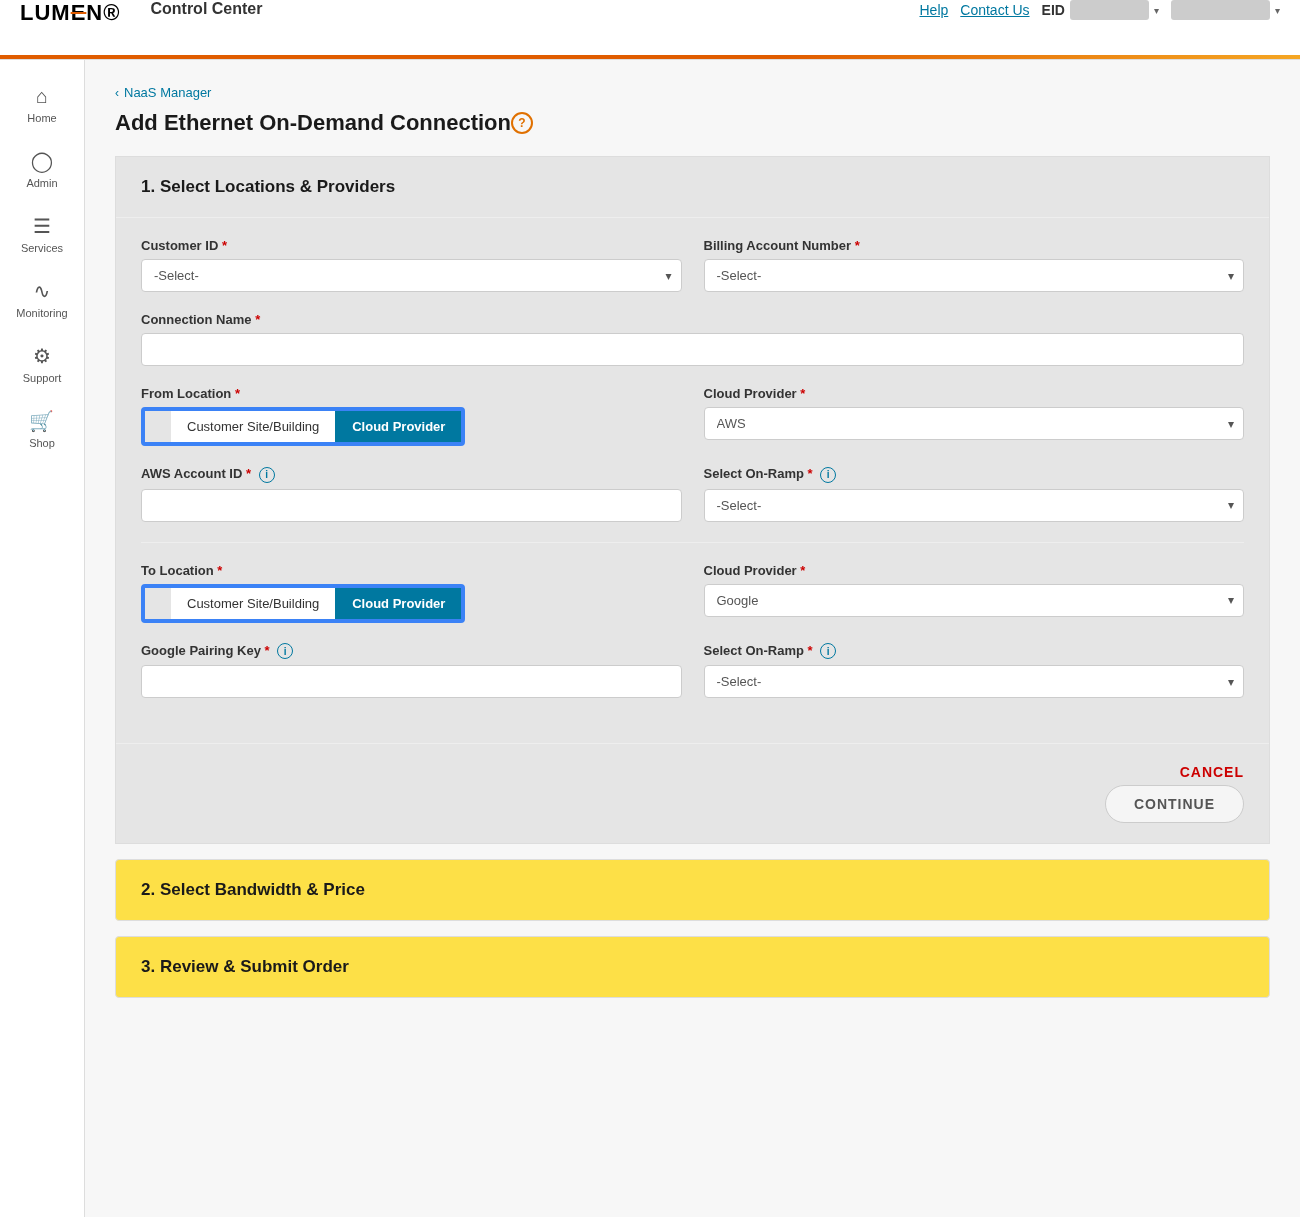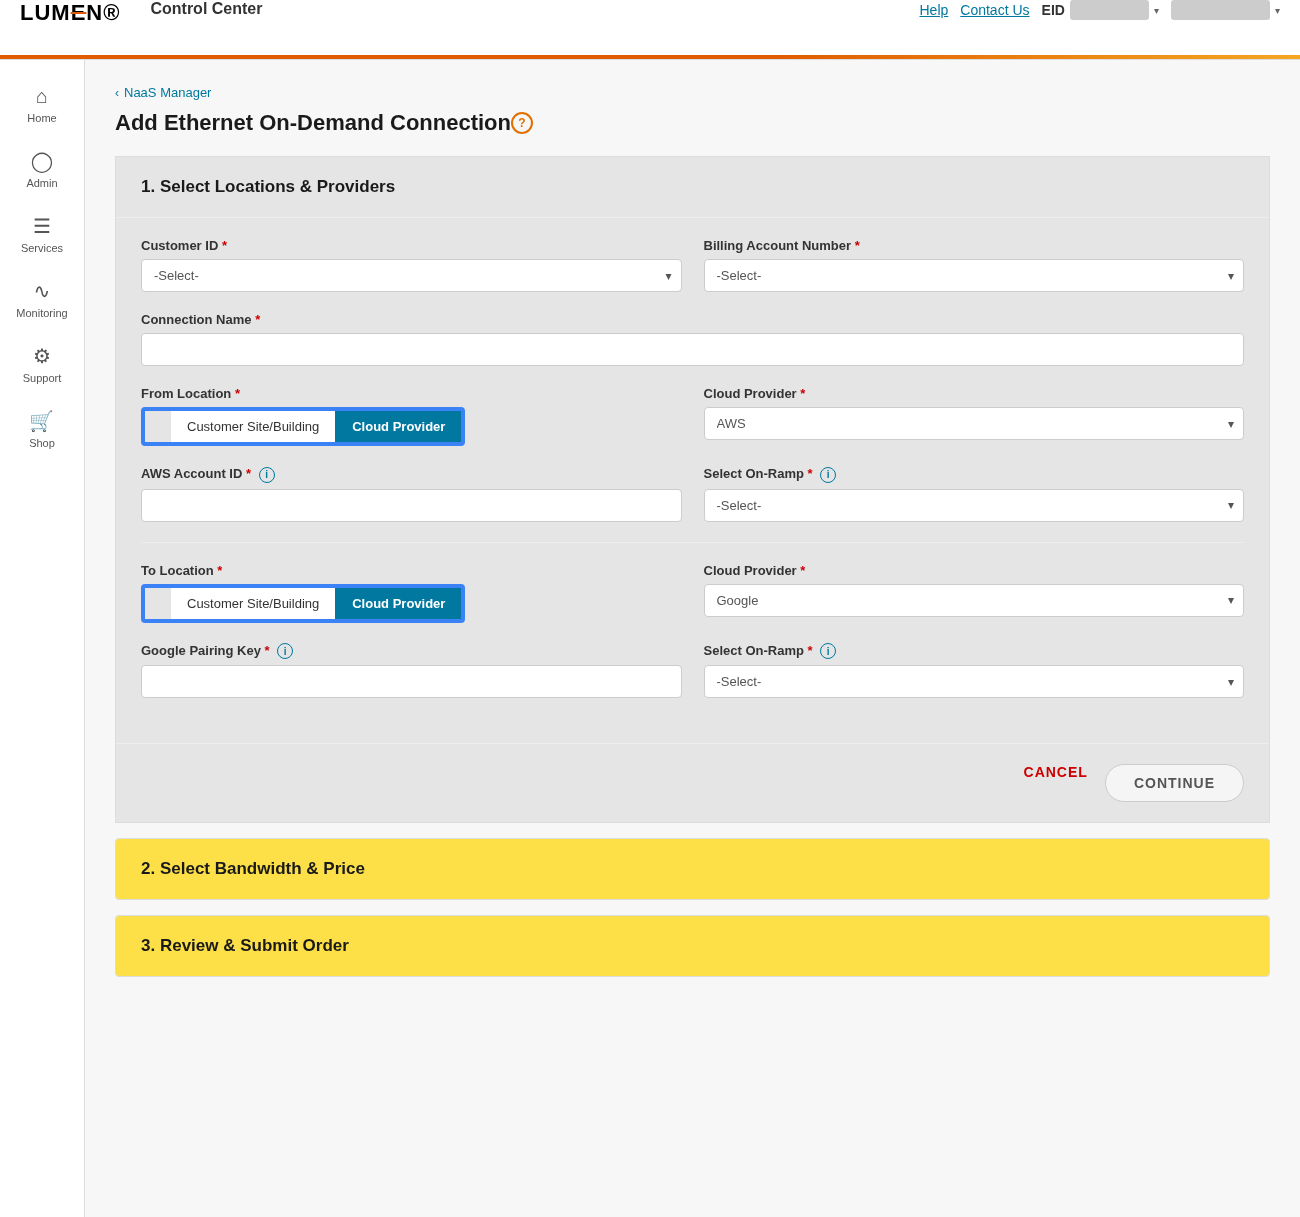--- a/index.html
+++ b/index.html
@@ -260,24 +260,25 @@
     .form-section-divider {
       border: none;
       border-top: 1px solid #eee;
       margin: 5px 0 20px 0;
     }
 
     
     .form-actions {
       display: flex;
       justify-content: flex-end;
-      align-items: flex-start;
-      gap: 17px;
+      align-items: flex-end;
+      gap: 5px;
       padding: 20px 25px 20px;
       border-top: 1px solid #eee;
+      flex-direction: column;
     }
     .btn-cancel {
       background: none;
       border: none;
       color: #cc0000;
       font-size: 14px;
       font-weight: 700;
       cursor: pointer;
       letter-spacing: 1px;
       text-transform: uppercase;

